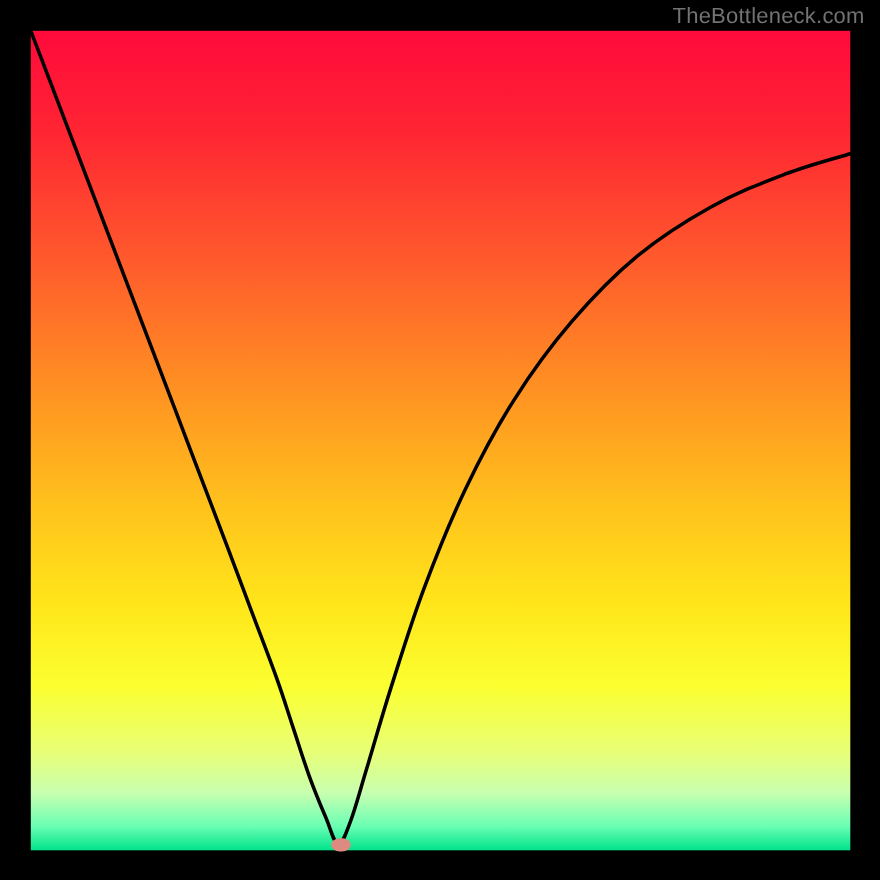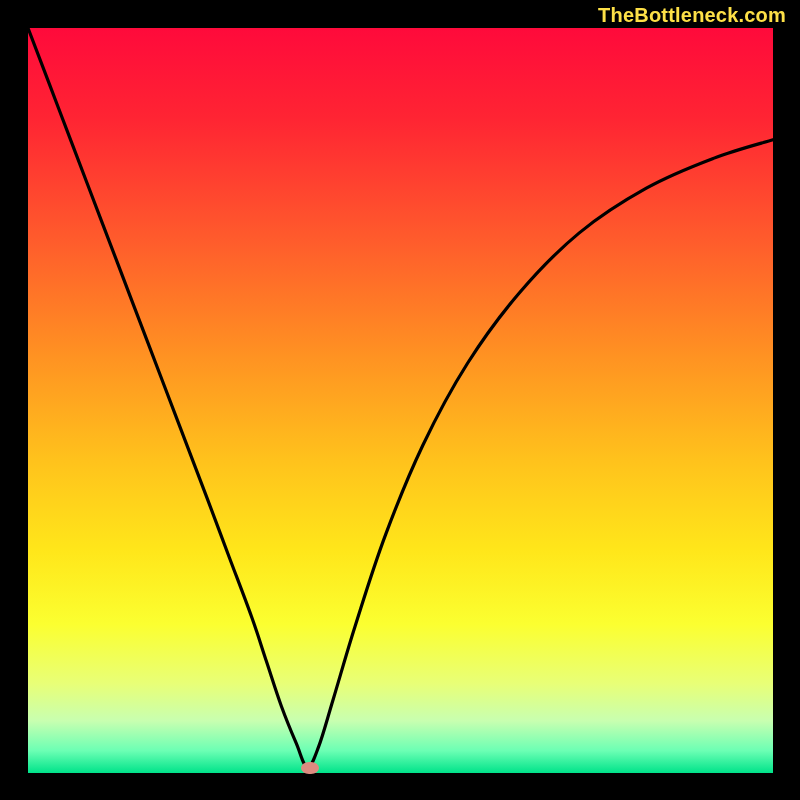--- a/index.html
+++ b/index.html
@@ -24,23 +24,23 @@
     left: 28px;
     top: 28px;
     width: 745px;
     height: 745px;
     
   }
   .watermark {
     position: absolute;
     top: 4px;
     right: 14px;
-    color: #fde047;
+    color: #737373;
     font-size: 20px;
-    font-weight: 700;
+    font-weight: 400;
     letter-spacing: 0.2px;
   }
   svg.curve {
     position: absolute;
     left: 0;
     top: 0;
     width: 745px;
     height: 745px;
     overflow: visible;
   }

